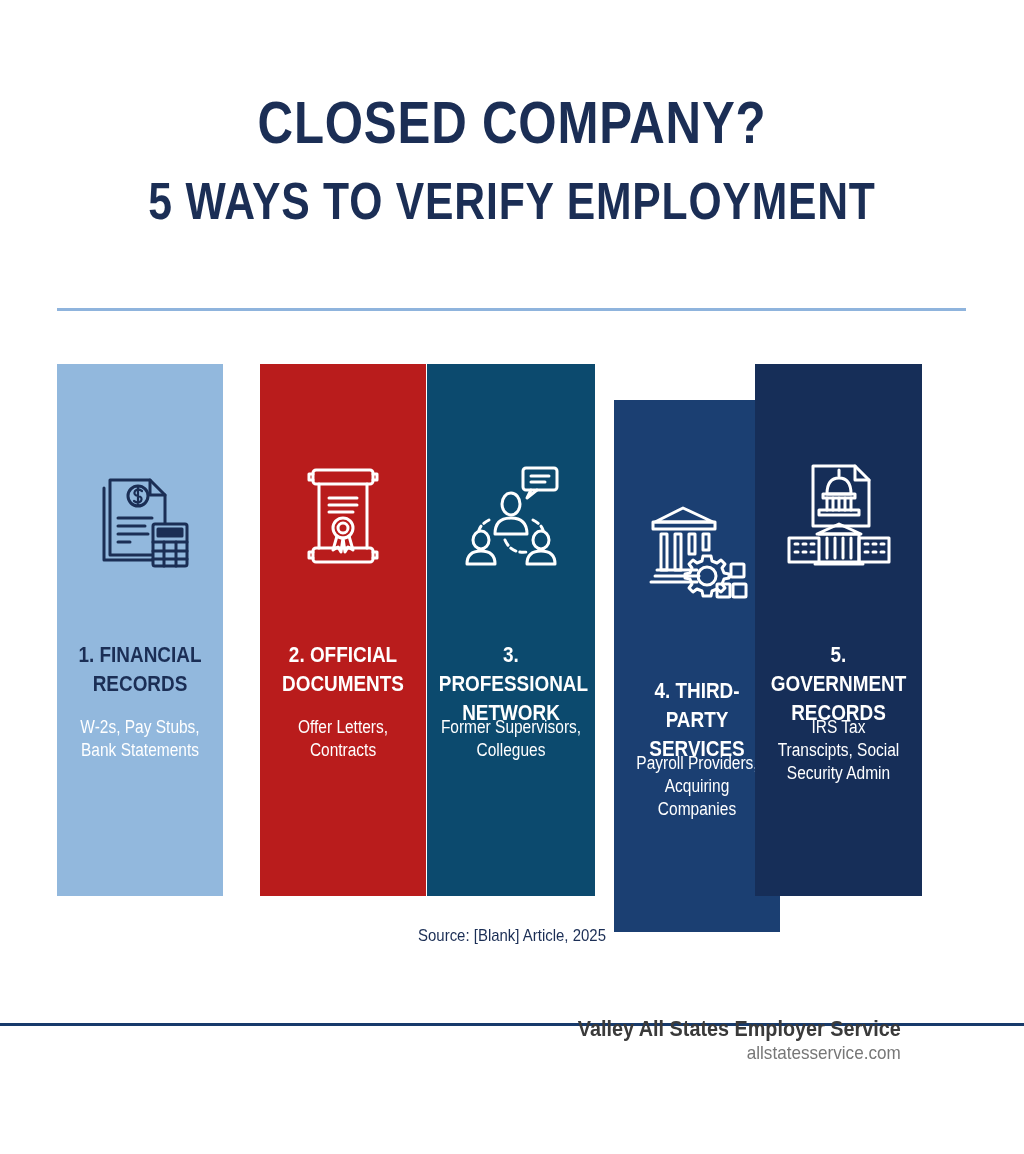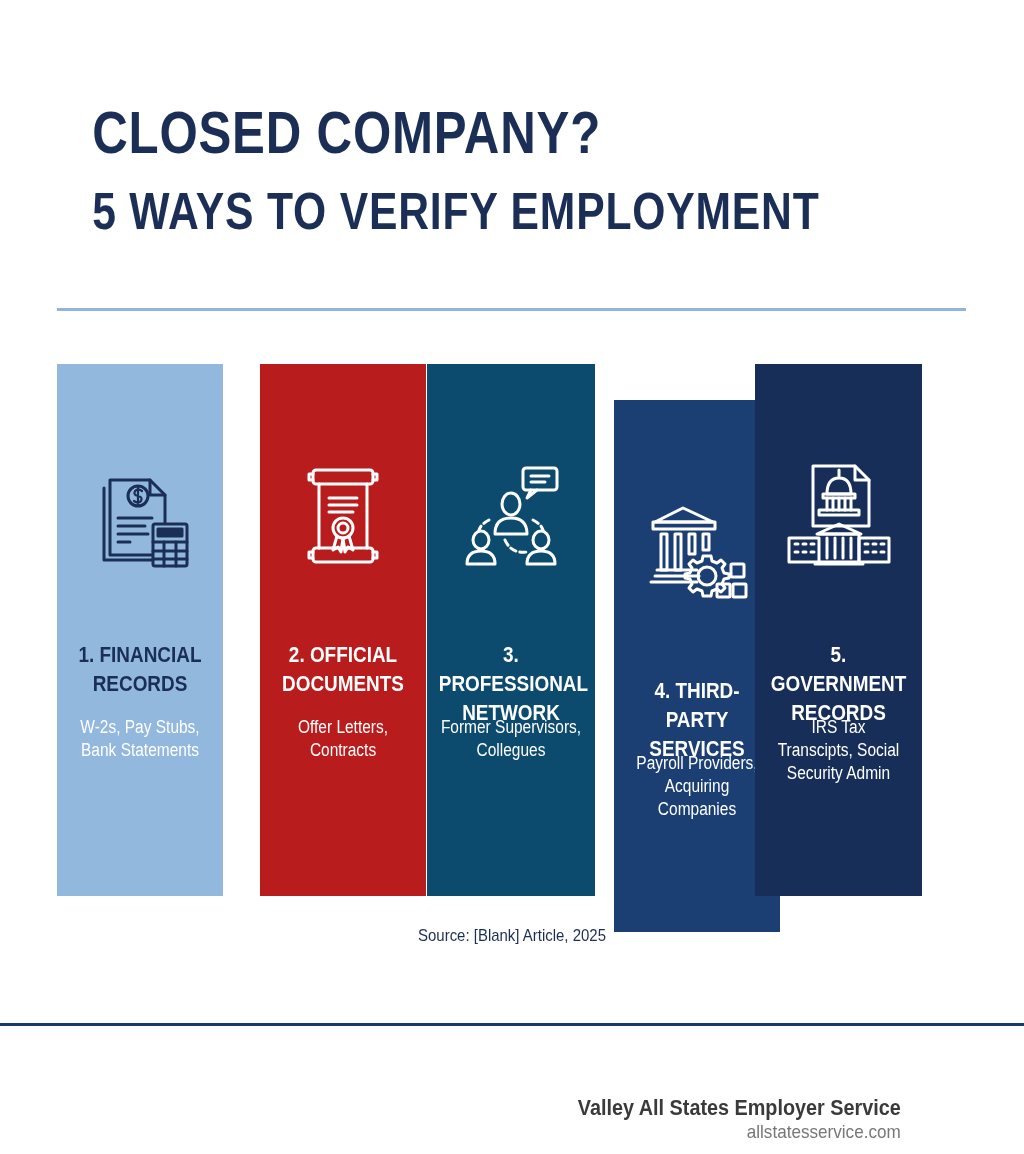--- a/index.html
+++ b/index.html
@@ -1,20 +1,20 @@
 <!DOCTYPE html>
 <html><head>
   <meta charset="utf-8">
   <style>
     html, body { margin: 0; padding: 0; }
     body {
       width: 1024px; height: 1154px; background: #ffffff; position: relative; overflow: hidden;
       font-family: "Liberation Sans", "DejaVu Sans", sans-serif;
     }
-    .title-block { position: absolute; left: 0; top: 92px; width: 1024px; }
+    .title-block { position: absolute; left: 0; top: 82px; width: 1024px; text-align: center; }
     .title-line1, .title-line2 {
       font-family: "Liberation Sans", sans-serif; font-weight: 700; color: #1b2e55;
       display: block; letter-spacing: 1px;
     }
     .title-line1 { font-size: 60px; line-height: 82px; transform: scaleX(0.82); }
     .title-line2 { font-size: 52px; line-height: 70px; transform: scaleX(0.82); margin-top: 2px; }
     .rule-top { position: absolute; left: 57px; top: 308px; width: 909px; height: 3px; background: #8fb4dd; }
     .columns { position: absolute; left: 57px; top: 364px; width: 959px; height: 532px; }
     .col {
       position: absolute; top: 0; height: 532px; box-sizing: border-box; text-align: center;
@@ -29,21 +29,21 @@
     .col .desc {
       position: absolute; left: 0; right: 0; top: 352px;
       font-family: "Liberation Sans", sans-serif; font-size: 18px; line-height: 23px;
       transform: scaleX(0.86); white-space: pre-line;
     }
     .source {
       position: absolute; left: 0; top: 926px; width: 1024px; text-align: center;
       font-size: 17px; color: #1b2e55; transform: scaleX(0.88);
     }
     .rule-bottom { position: absolute; left: 0; top: 1023px; width: 1024px; height: 3px; background: #173a6b; }
-    .brand { position: absolute; right: 123px; top: 1095px; text-align: right; }
+    .brand { position: absolute; right: 123px; top: 1016px; text-align: right; }
     .brand-name { font-weight: 700; font-size: 22px; color: #3a3a3a; line-height: 26px; display:block; transform-origin: right; transform: scaleX(0.9); }
     .brand-url { font-size: 19px; color: #777777; line-height: 22px; display:block; transform-origin: right; transform: scaleX(0.9); }
   </style>
 </head>
 <body>
 
 <div class="title-block">
   <span class="title-line1">CLOSED COMPANY?</span>
   <span class="title-line2">5 WAYS TO VERIFY EMPLOYMENT</span>
 </div>

